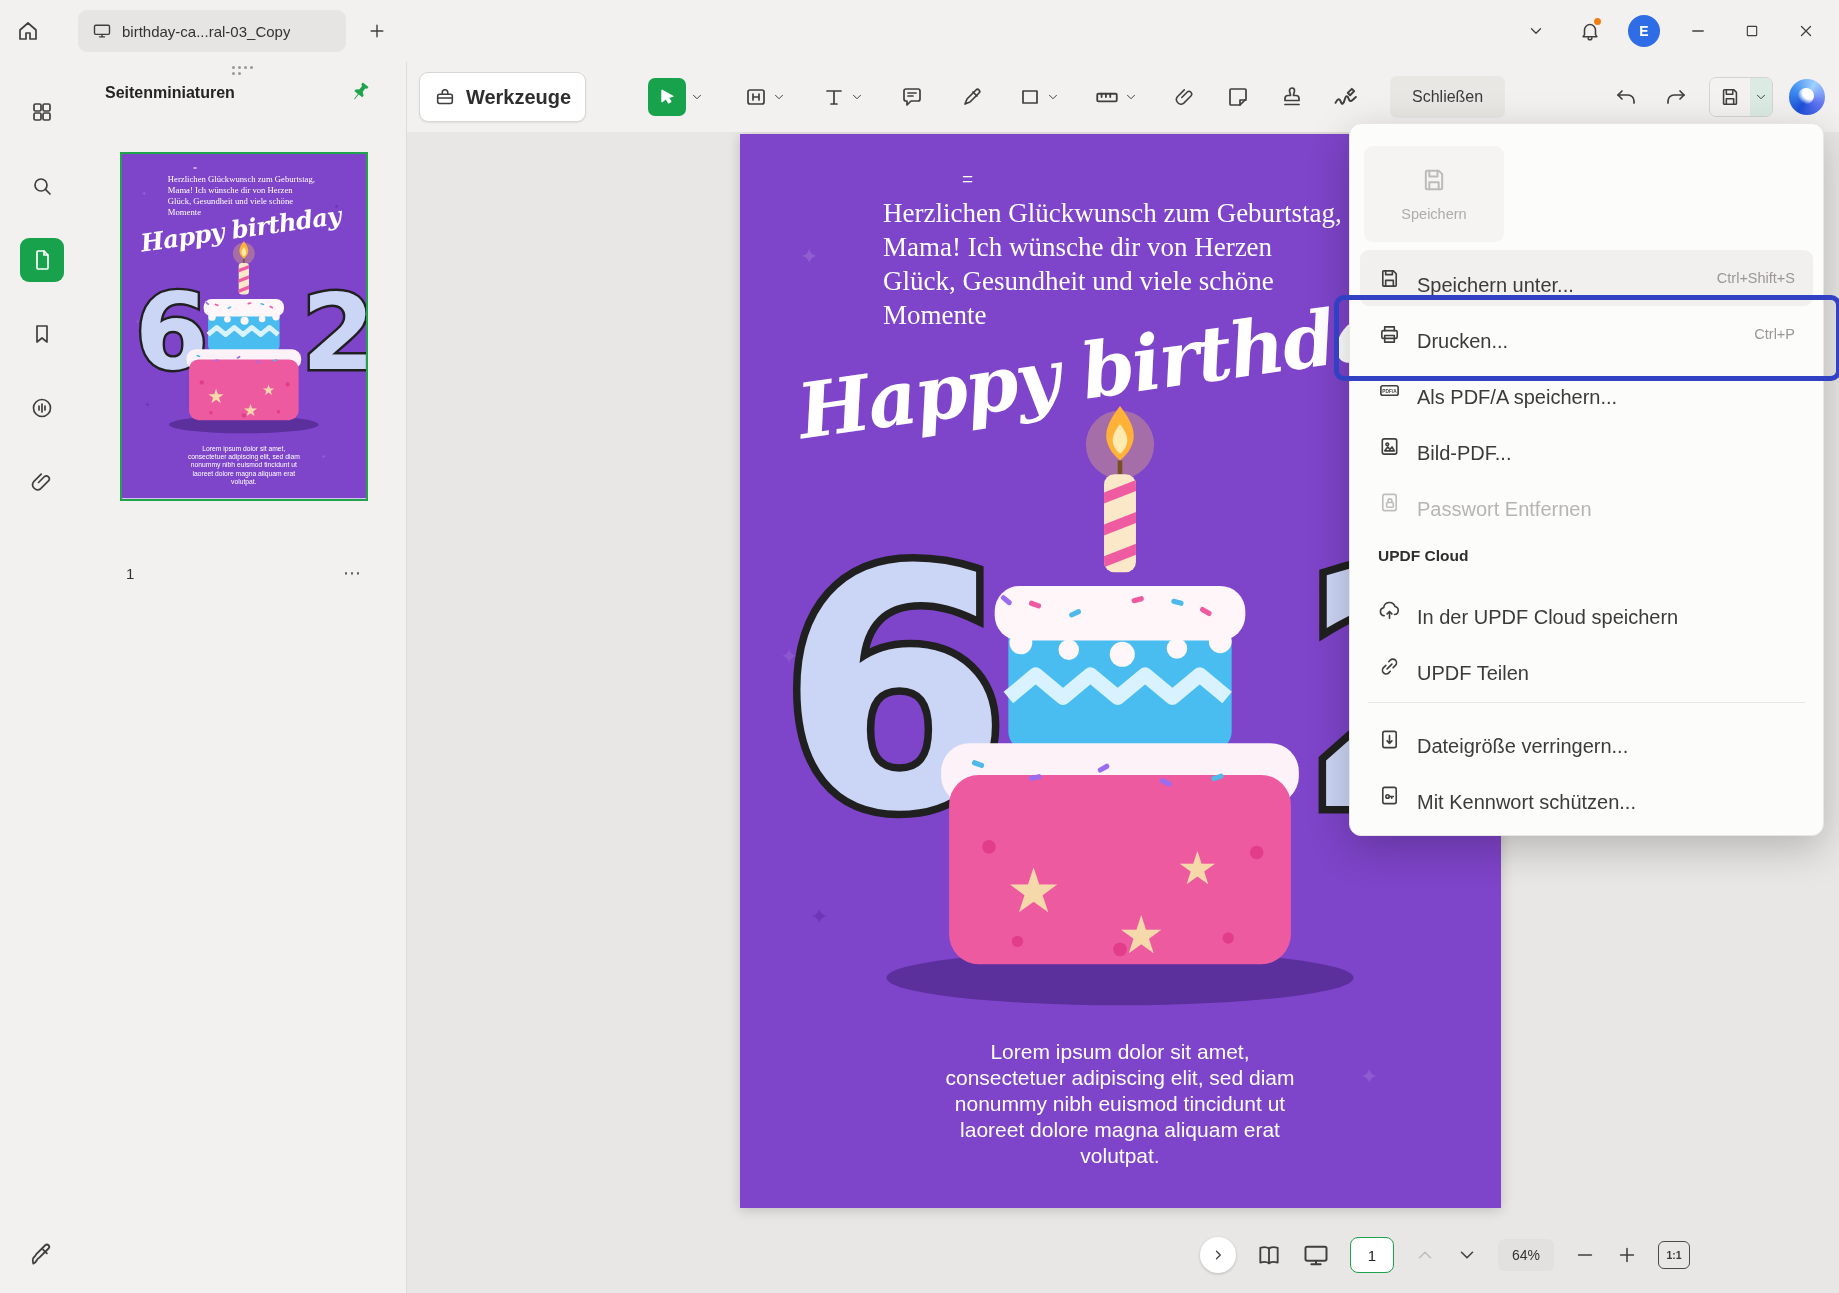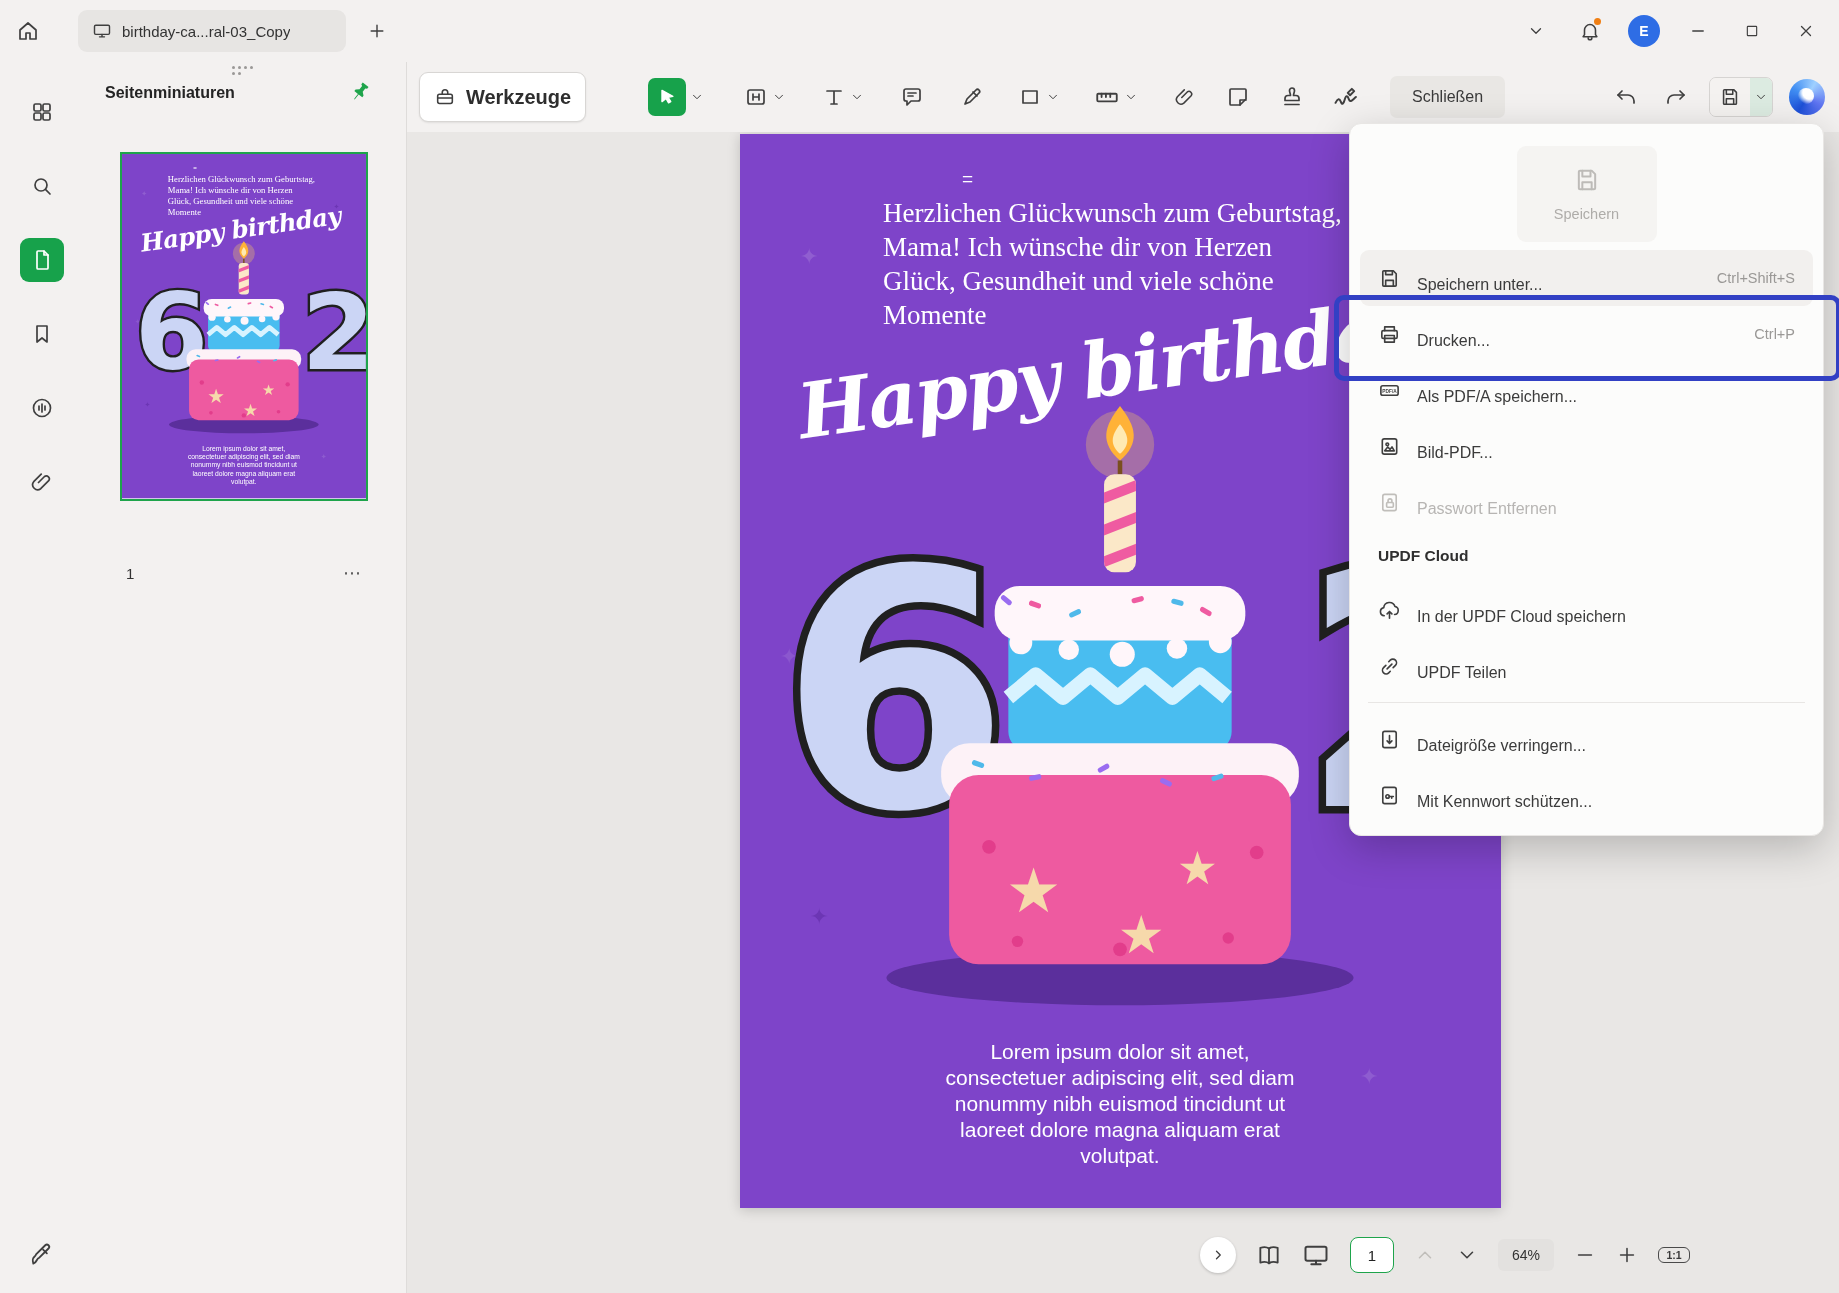--- a/index.html
+++ b/index.html
@@ -64,33 +64,33 @@
   .script-title{position:absolute;left:30px;top:190px;width:680px;text-align:center;color:#fff;font-family:"DejaVu Serif",serif;font-style:italic;font-weight:bold;font-size:76px;transform:rotate(-8deg);letter-spacing:-2px;white-space:nowrap;}
   .digits{position:absolute;left:0;top:0;width:761px;height:1074px;}
   .cake{position:absolute;left:95px;top:240px;width:570px;height:638px;}
   .lorem{position:absolute;left:160px;top:905px;width:440px;color:#fff;font-size:21px;line-height:26px;text-align:center;}
 
   
   .viewbar{position:absolute;left:1200px;top:1232px;height:46px;display:flex;align-items:center;gap:20px;z-index:30;}
   .vb-circle{width:36px;height:36px;border-radius:50%;background:#fff;box-shadow:0 1px 3px rgba(0,0,0,.2);display:flex;align-items:center;justify-content:center;}
   .page-input{width:44px;height:36px;border:1.6px solid #1ea44b;border-radius:8px;background:#fff;text-align:center;font-size:15px;color:#222;font-family:"Liberation Sans",sans-serif;box-sizing:border-box;}
   .zoom-pill{height:32px;padding:0 14px;background:#e3e1df;border-radius:6px;display:flex;align-items:center;font-size:14px;color:#333;}
-  .one2one{width:32px;height:16px;border:1.8px solid #4a4a4a;border-radius:6px;display:flex;align-items:center;justify-content:center;font-size:10.5px;font-weight:bold;color:#3a3a3a;box-sizing:border-box;}
+  .one2one{width:32px;height:28px;border:1.8px solid #4a4a4a;border-radius:6px;display:flex;align-items:center;justify-content:center;font-size:10.5px;font-weight:bold;color:#3a3a3a;box-sizing:border-box;}
 
   
   .menu{position:absolute;left:1349px;top:123px;width:475px;background:#fcfcfb;border:1px solid #e8e6e4;border-radius:12px;box-shadow:0 12px 40px rgba(0,0,0,.22);z-index:100;padding:14px 0 12px 0;box-sizing:border-box;}
-  .quick-row{height:112px;display:flex;align-items:center;padding:0 5px;gap:10px;justify-content:center;}
+  .quick-row{height:112px;display:flex;align-items:center;padding:0 14px;gap:10px;}
   .quick{width:140px;height:96px;display:flex;flex-direction:column;align-items:center;justify-content:center;gap:12px;border-radius:9px;font-size:14.5px;color:#3c3c3c;}
   .quick.disabled{color:#aeaca9;background:#f5f4f2;}
   .quick.disabled .ic{stroke:#bdbbb8;}
   .quick .ic{width:28px;height:28px;}
   .mi{height:56px;display:flex;align-items:center;gap:16px;margin:0 10px;padding:0 18px;border-radius:9px;}
   .mi.hovered{background:#f2f0ee;}
   .mi .ic{width:23px;height:23px;flex:none;}
-  .mi-label{font-size:16px;color:#3b3b3b;flex:1;margin-top:14px;}
+  .mi-label{font-size:20px;color:#3b3b3b;flex:1;margin-top:14px;}
   .mi-short{font-size:14.5px;color:#9a9896;}
   .mi.disabled .mi-label{color:#b7b5b3;}
   .menu-head{height:52px;display:flex;align-items:center;padding:0 28px;font-size:15.5px;font-weight:bold;color:#2f2f2f;}
   .menu-div{height:1px;background:#e8e6e4;margin:8px 18px;}
   .hl-box{position:absolute;left:1334px;top:295px;width:497px;height:76px;border:5px solid #3240c4;border-radius:10px;z-index:110;pointer-events:none;}
 </style>
 </head>
 <body>
 
 <svg width="0" height="0" style="position:absolute" aria-hidden="true">

